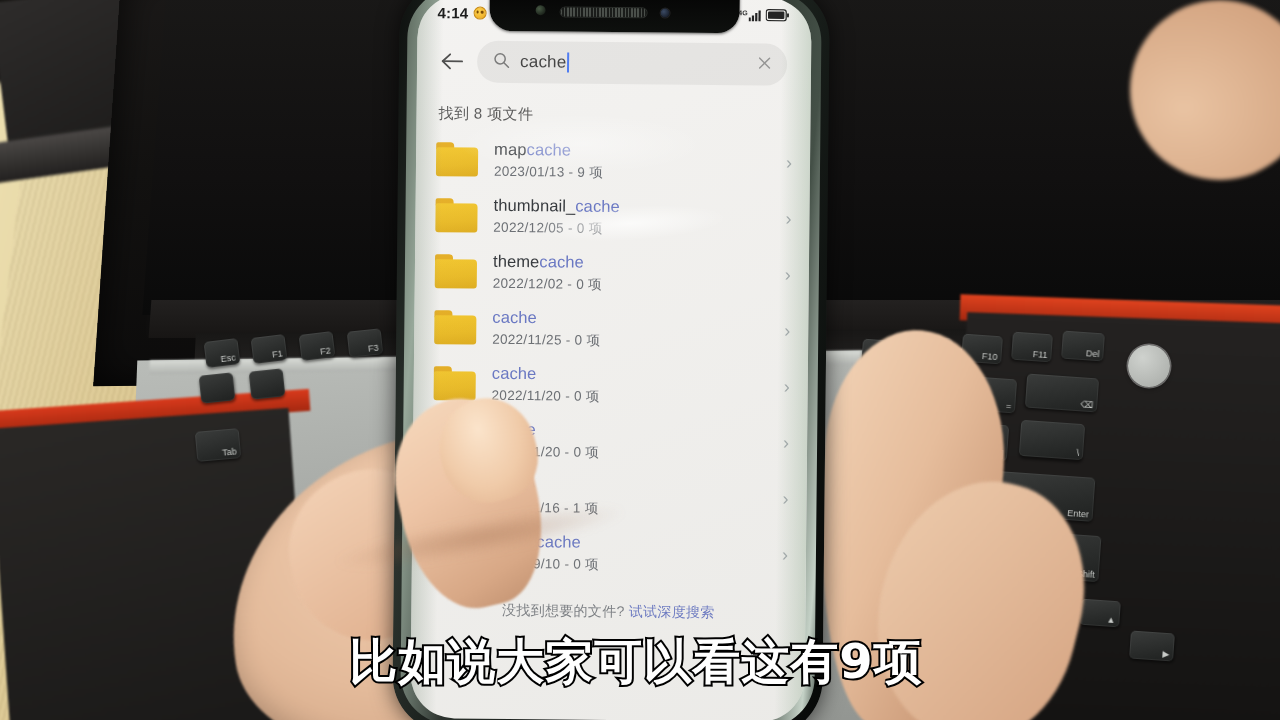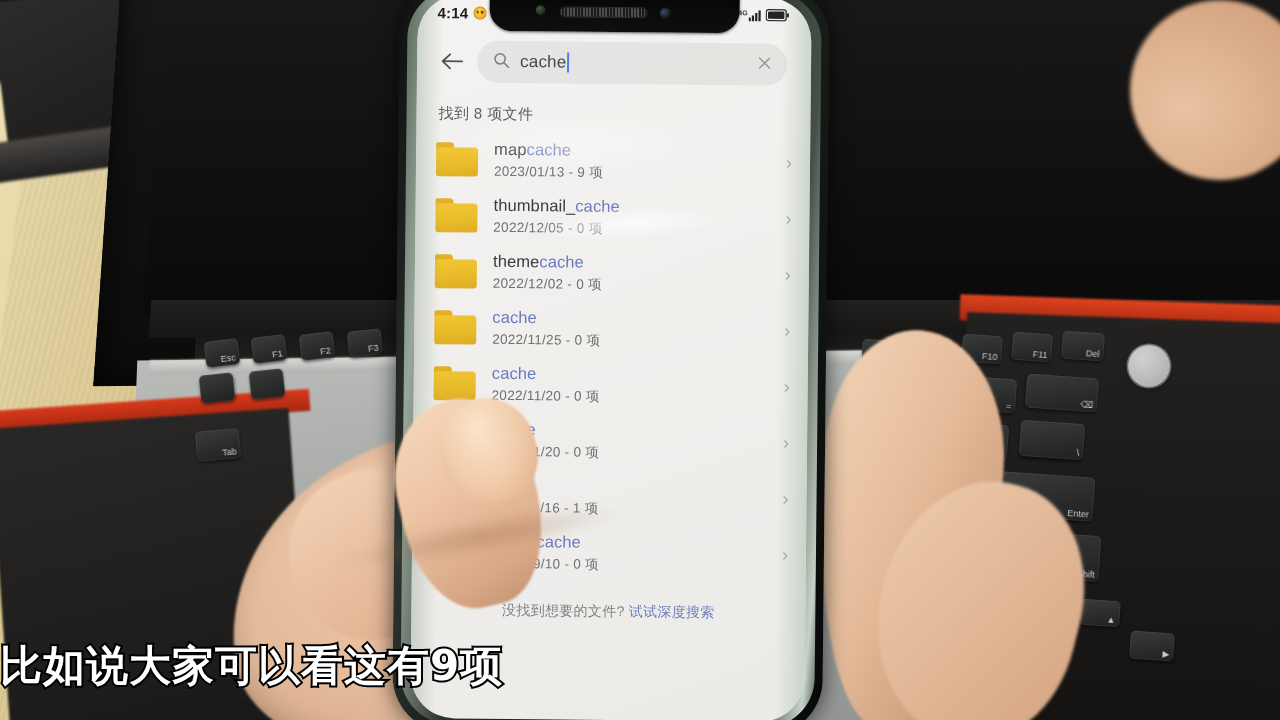--- a/index.html
+++ b/index.html
@@ -335,23 +335,23 @@
     z-index: 16; pointer-events:none;
   }
   .screen-tint {
     position:absolute; inset:0; z-index: 17; pointer-events:none;
     background: linear-gradient(160deg, rgba(255,255,255,.12) 0%, rgba(230,228,222,.10) 40%, rgba(205,205,198,.18) 100%);
   }
 
   
   .caption {
     position: absolute; left: 0; right: 8px; bottom: 26px;
-    z-index: 90;
+    text-align: center; z-index: 90;
     font-family: "DejaVu Sans", "Liberation Sans", sans-serif;
-    font-size: 42px; font-weight: 700; color: #ffffff;
+    font-size: 48px; font-weight: 700; color: #ffffff;
     letter-spacing: 1px;
     -webkit-text-stroke: 4px #000;
     paint-order: stroke fill;
     text-shadow: 0 0 2px #000;
   }
 
   
   .finger-overlay { z-index: 60; }
   .finger-overlay .finger-index,
   .finger-overlay .finger-tip,

